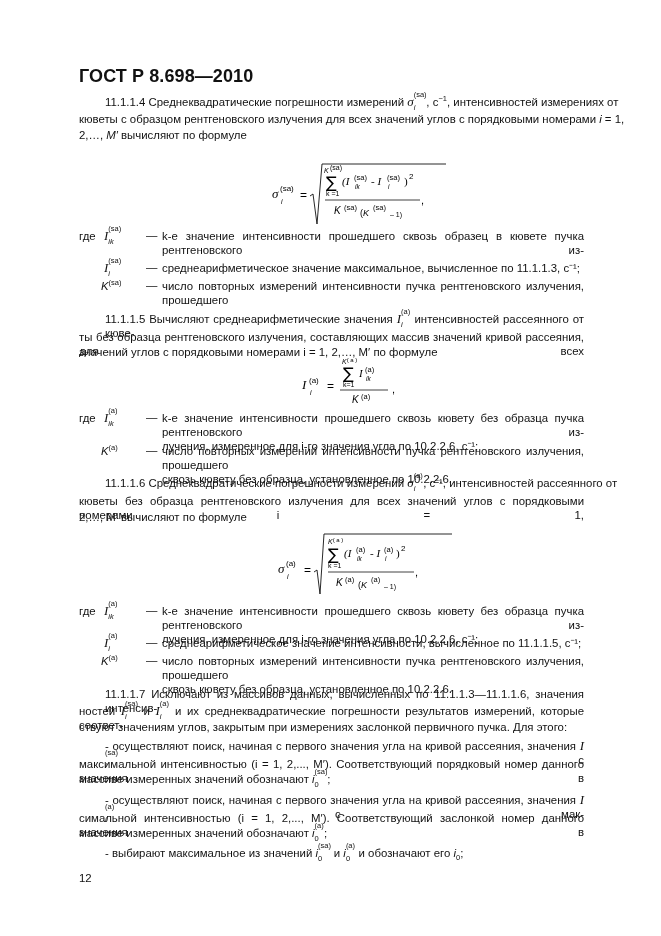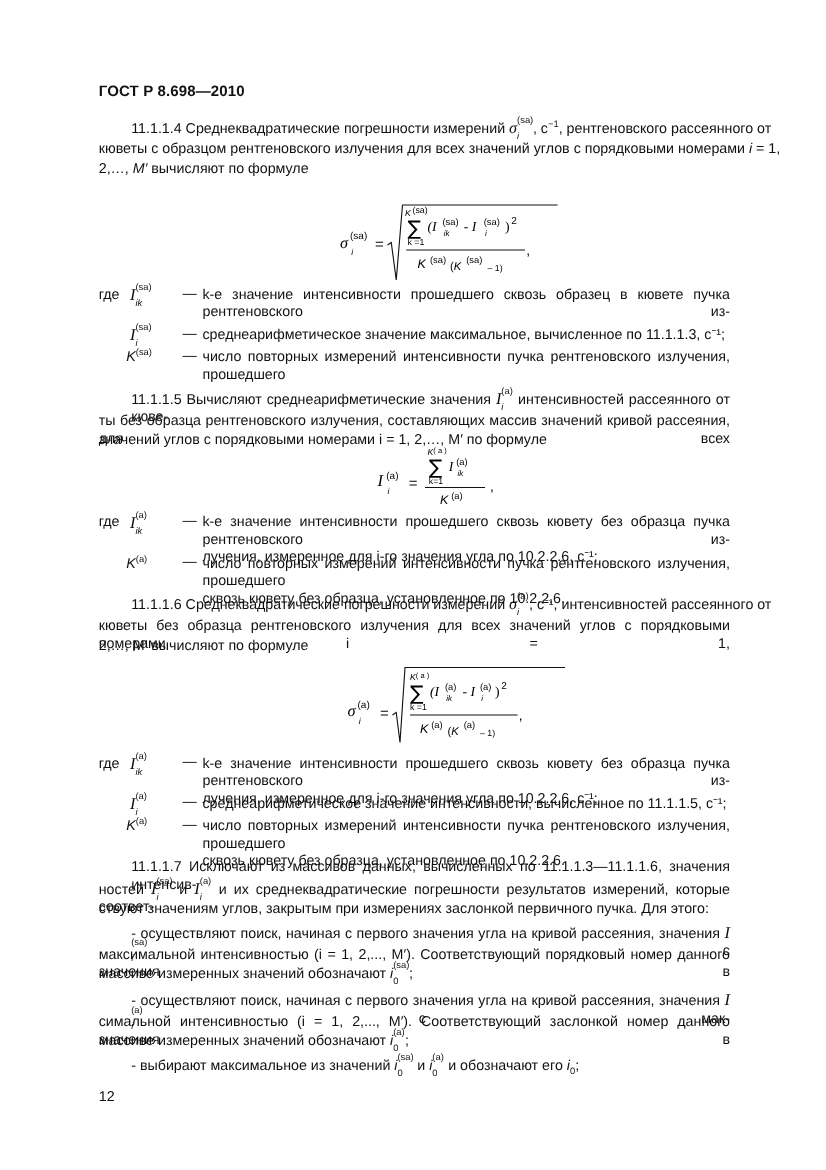--- a/index.html
+++ b/index.html
@@ -1,19 +1,19 @@
 <!DOCTYPE html>
 <html><head>
 <meta charset="utf-8">
 <style>
   html,body{margin:0;padding:0;background:#fff;}
   body{width:661px;height:936px;position:relative;overflow:hidden;
        font-family:"Liberation Sans",sans-serif;color:#111;font-size:11.4px;}
   .abs{position:absolute;}
-  .hdr{left:79px;top:66px;font-weight:bold;font-size:12px;letter-spacing:0.1px;text-align:right;}
+  .hdr{left:79px;top:66px;font-weight:bold;font-size:18px;letter-spacing:0.1px;text-align:right;}
   .ln{position:absolute;left:79px;width:505px;white-space:nowrap;line-height:14px;}
   .jl{text-align:justify;text-align-last:justify;white-space:normal;}
   .ind{padding-left:26px;box-sizing:border-box;}
   .term{position:absolute;white-space:nowrap;line-height:14px;text-align:center;}
   .dash{position:absolute;left:146px;}
   .def{position:absolute;left:162px;width:422px;line-height:14px;}
   i{font-style:italic;}
   .mi{font-family:"Liberation Serif",serif;font-style:italic;font-size:13px;}
   sup,sub{font-size:7.5px;line-height:0;}
   .sx{display:inline-block;position:relative;vertical-align:baseline;}
@@ -21,21 +21,21 @@
   .sx .d{position:absolute;left:0;top:6px;font-size:7.5px;white-space:nowrap;}
   .formula{position:absolute;}
   .pn{left:79px;top:872px;}
 </style>
 </head>
 <body>
 
 <div class="abs hdr">ГОСТ Р 8.698—2010</div>
 
 <div class="ln ind" style="top:95px">
-  <span>11.1.1.4  Среднеквадратические погрешности измерений </span><span class="mi">σ</span><span class="sx"><span class="u">(sa)</span><span class="d"><i>i</i></span>&nbsp;&nbsp;&nbsp;&nbsp;</span><span>, с</span><sup>−1</sup><span>, рентгеновского рассеянного от</span>
+  <span>11.1.1.4  Среднеквадратические погрешности измерений </span><span class="mi">σ</span><span class="sx"><span class="u">(sa)</span><span class="d"><i>i</i></span>&nbsp;&nbsp;&nbsp;&nbsp;</span><span>, с</span><sup>−1</sup><span>, интенсивностей измерениях от</span>
 </div>
 <div class="ln" style="top:112px"><span>кюветы с образцом рентгеновского излучения для всех значений углов с порядковыми номерами </span><i>i</i><span> = 1,</span></div>
 <div class="ln" style="top:128px"><span>2,…, </span><i>M′</i><span> вычисляют по формуле</span></div>
 
 <div class="formula" style="left:270px;top:158px;width:180px;height:70px">
   <svg width="180" height="70">
     <text x="2" y="40" font-family="Liberation Serif,serif" font-style="italic" font-size="13">σ</text>
     <text x="10" y="33" font-family="Liberation Sans,sans-serif" font-size="8">(sa)</text>
     <text x="11" y="46" font-family="Liberation Sans,sans-serif" font-style="italic" font-size="7">i</text>
     <text x="30" y="41" font-size="12" font-family="Liberation Sans,sans-serif">=</text>

